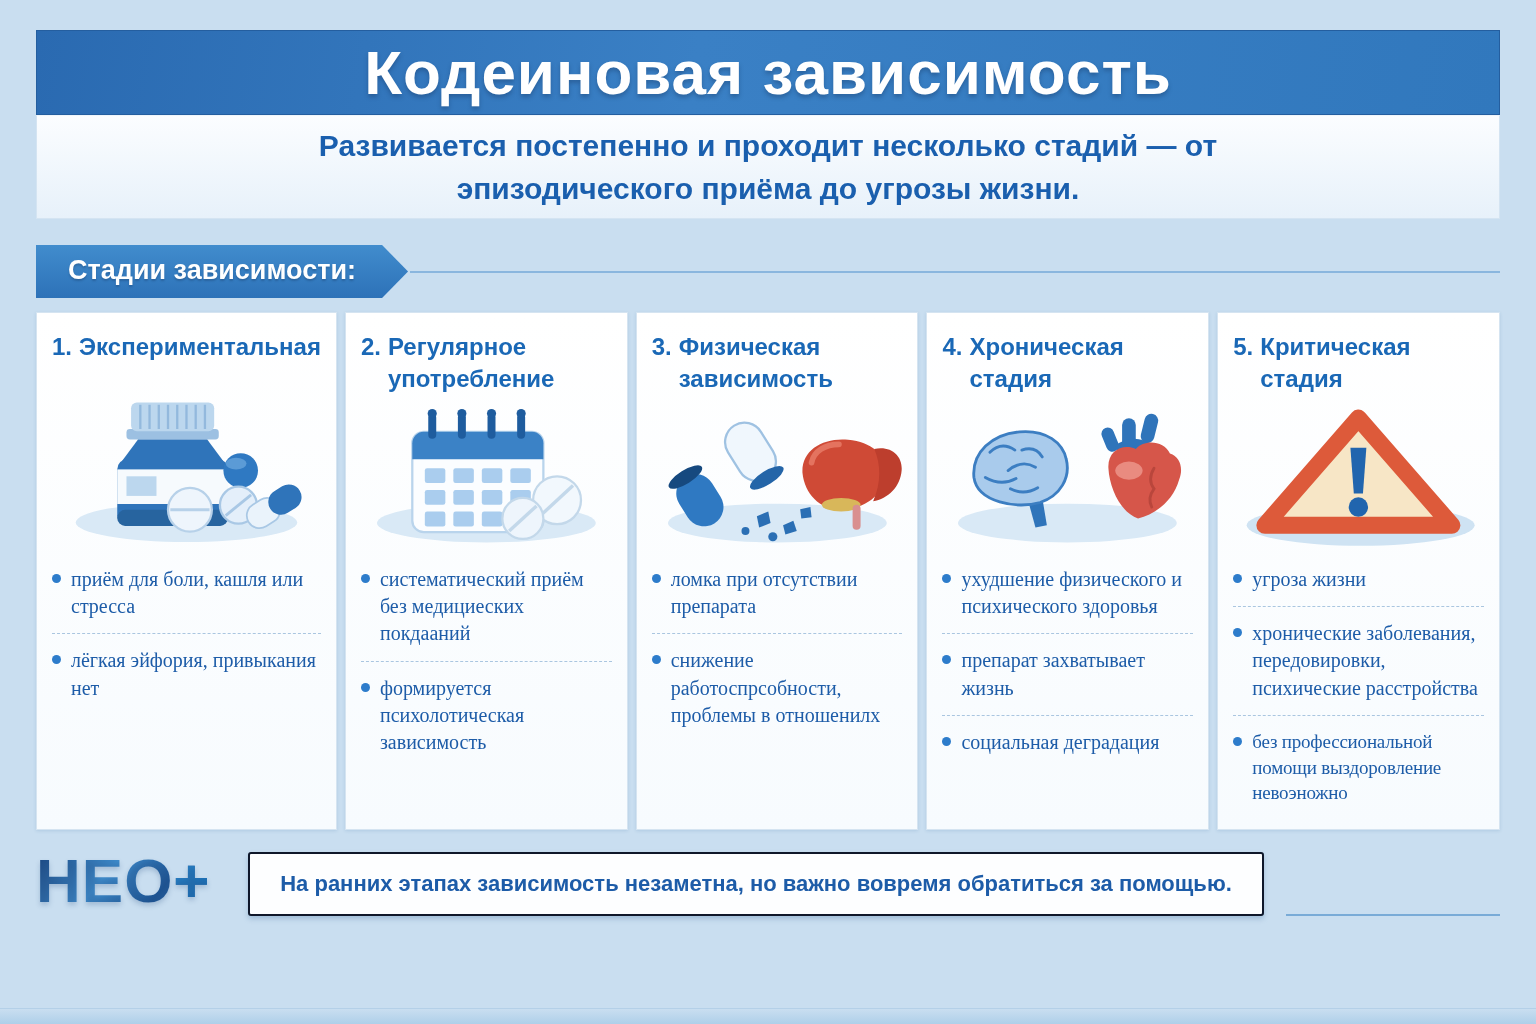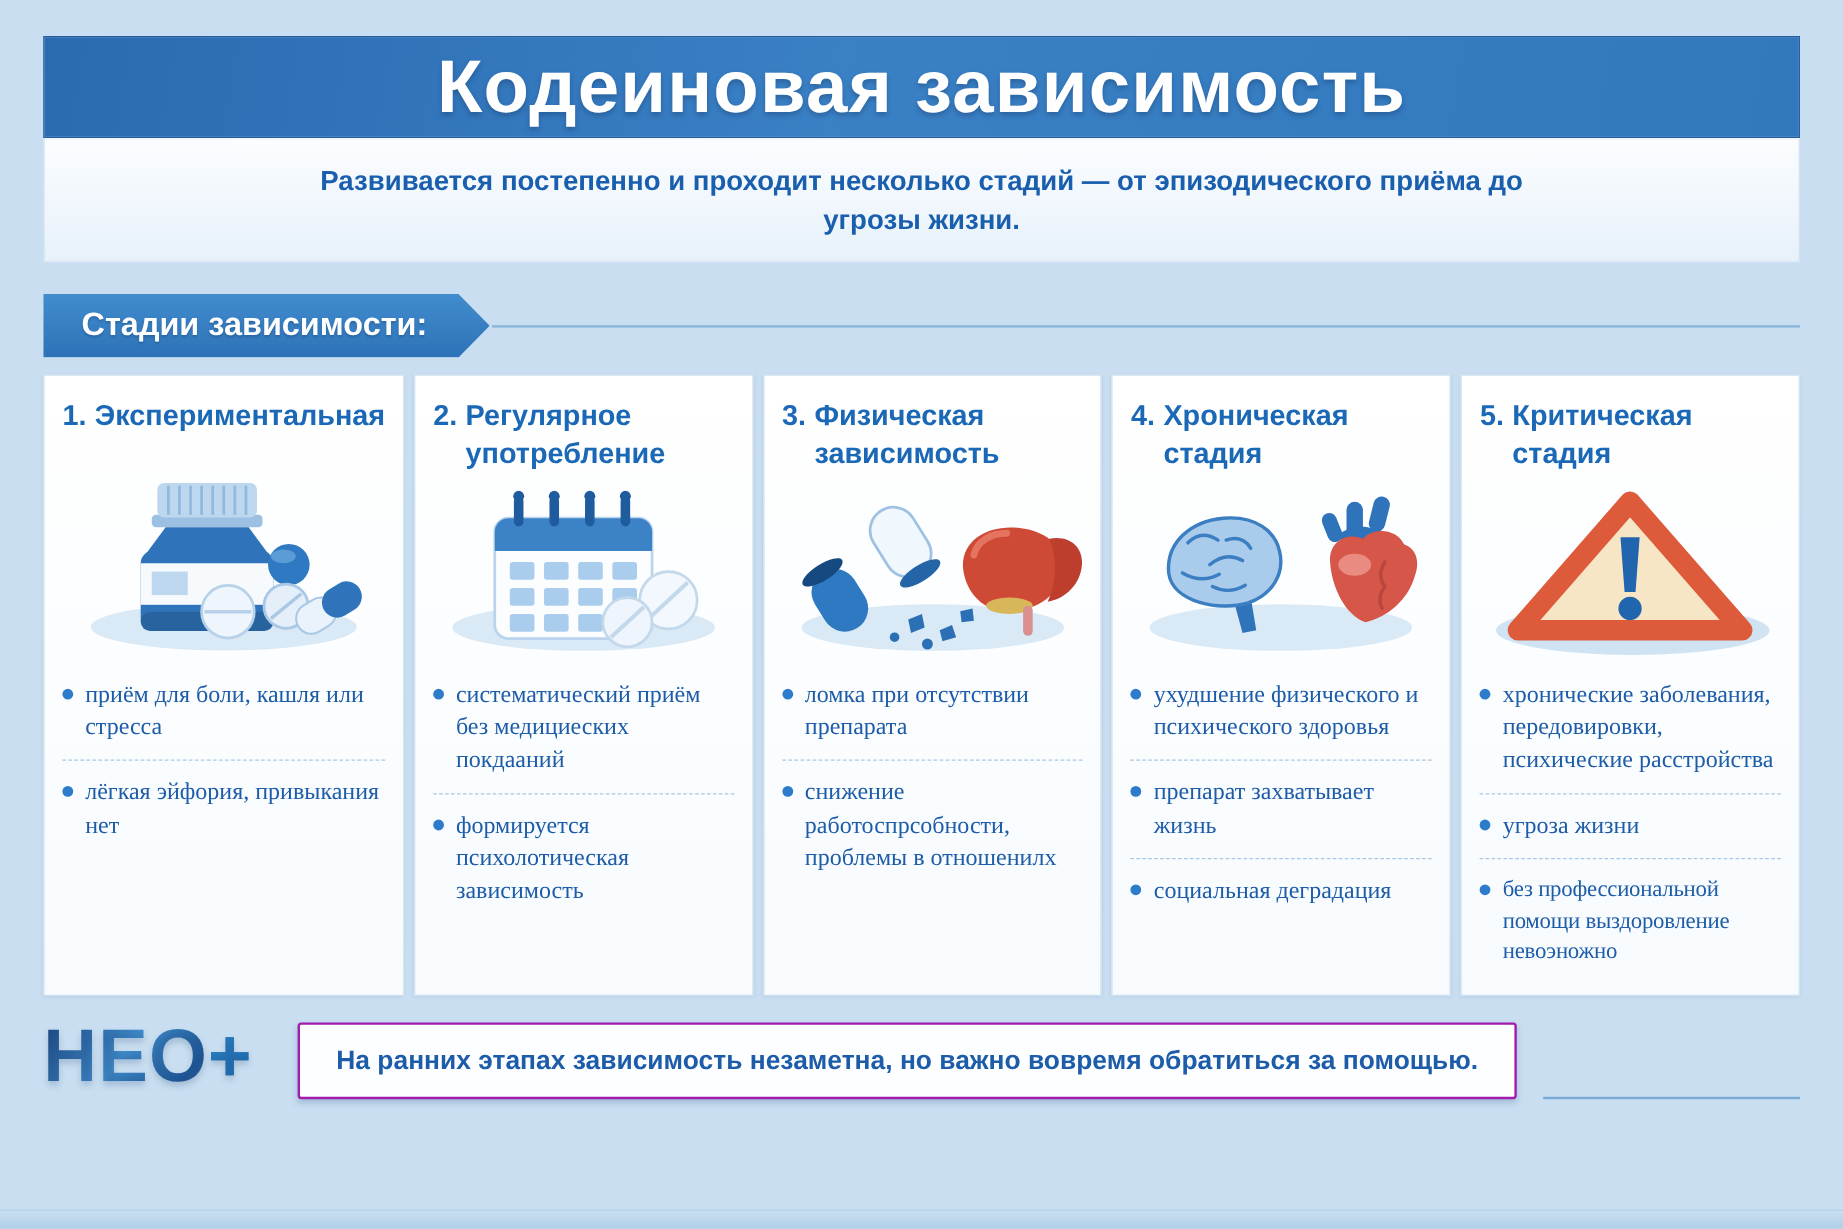--- a/index.html
+++ b/index.html
@@ -29,21 +29,21 @@
     text-shadow:0 3px 4px rgba(20,50,90,.35);
   }
   .subtitle-panel{
     height:104px;
     background:linear-gradient(#fbfdff, #e7f1fa);
     border:1px solid #d4e4f2; border-top:1px solid #eef5fb;
     display:flex; align-items:center; justify-content:center;
   }
   .subtitle-panel p{
     max-width:1040px; text-align:center;
-    color:#1a5fae; font-size:23px; font-weight:bold; line-height:1.45;
+    color:#1a5fae; font-size:30px; font-weight:bold; line-height:1.45;
   }
 
   
   .section-row{ margin-top:26px; display:flex; align-items:center; }
   .section-banner{
     background:linear-gradient(180deg,#418ccd,#2d72b8);
     color:#fff; font-size:27px; font-weight:bold;
     padding:10px 52px 12px 32px;
     clip-path:polygon(0 0, calc(100% - 26px) 0, 100% 50%, calc(100% - 26px) 100%, 0 100%);
     text-shadow:0 2px 2px rgba(20,50,90,.3);
@@ -95,21 +95,21 @@
     -webkit-background-clip:text; background-clip:text; color:transparent;
     text-shadow:0 3px 5px rgba(40,80,130,.25);
   }
   .logo .plus{
     background:linear-gradient(130deg,#2f86c9,#1565ab);
     -webkit-background-clip:text; background-clip:text; color:transparent;
   }
   .message-box{
     width:1016px; height:64px;
     background:#fdfeff;
-    border:2px solid #a21caf; border-radius:3px;
+    border:2px solid #0f172a; border-radius:3px;
     box-shadow:0 3px 5px rgba(100,140,180,.4);
     display:flex; align-items:center; justify-content:center;
   }
   .message-box p{ color:#1d5ca8; font-size:22px; font-weight:bold; }
   .footer-line{ flex:1; border-top:2px solid #79abd7; margin-left:22px; }
 </style>
 </head>
 <body>
 
 <div class="frame">
@@ -324,25 +324,25 @@
         <svg viewBox="0 0 220 130">
           <ellipse cx="112" cy="110" rx="100" ry="18" fill="#cfe3f3"></ellipse>
           <polygon points="110,16 192,110 28,110" fill="#f7e6c6" stroke="#dd5a3a" stroke-width="15" stroke-linejoin="round"></polygon>
           <path d="M103,42 h14 l-3,40 h-8 z" fill="#2165ae"></path>
           <circle cx="110" cy="94" r="8.5" fill="#2165ae"></circle>
         </svg>
       </div>
       <ul class="bullets">
         <li>
             <span class="dot"></span>
+            <span>угроза жизни</span>
+          </li>
+        <li>
+            <span class="dot"></span>
             <span>хронические заболевания, передовировки, психические расстройства</span>
-          </li>
-        <li>
-            <span class="dot"></span>
-            <span>угроза жизни</span>
           </li>
         <li class="tight">
             <span class="dot"></span>
             <span>без профессиональной помощи выздоровление невоэножно</span>
           </li>
       </ul>
     </div>
 
   </div>
 

